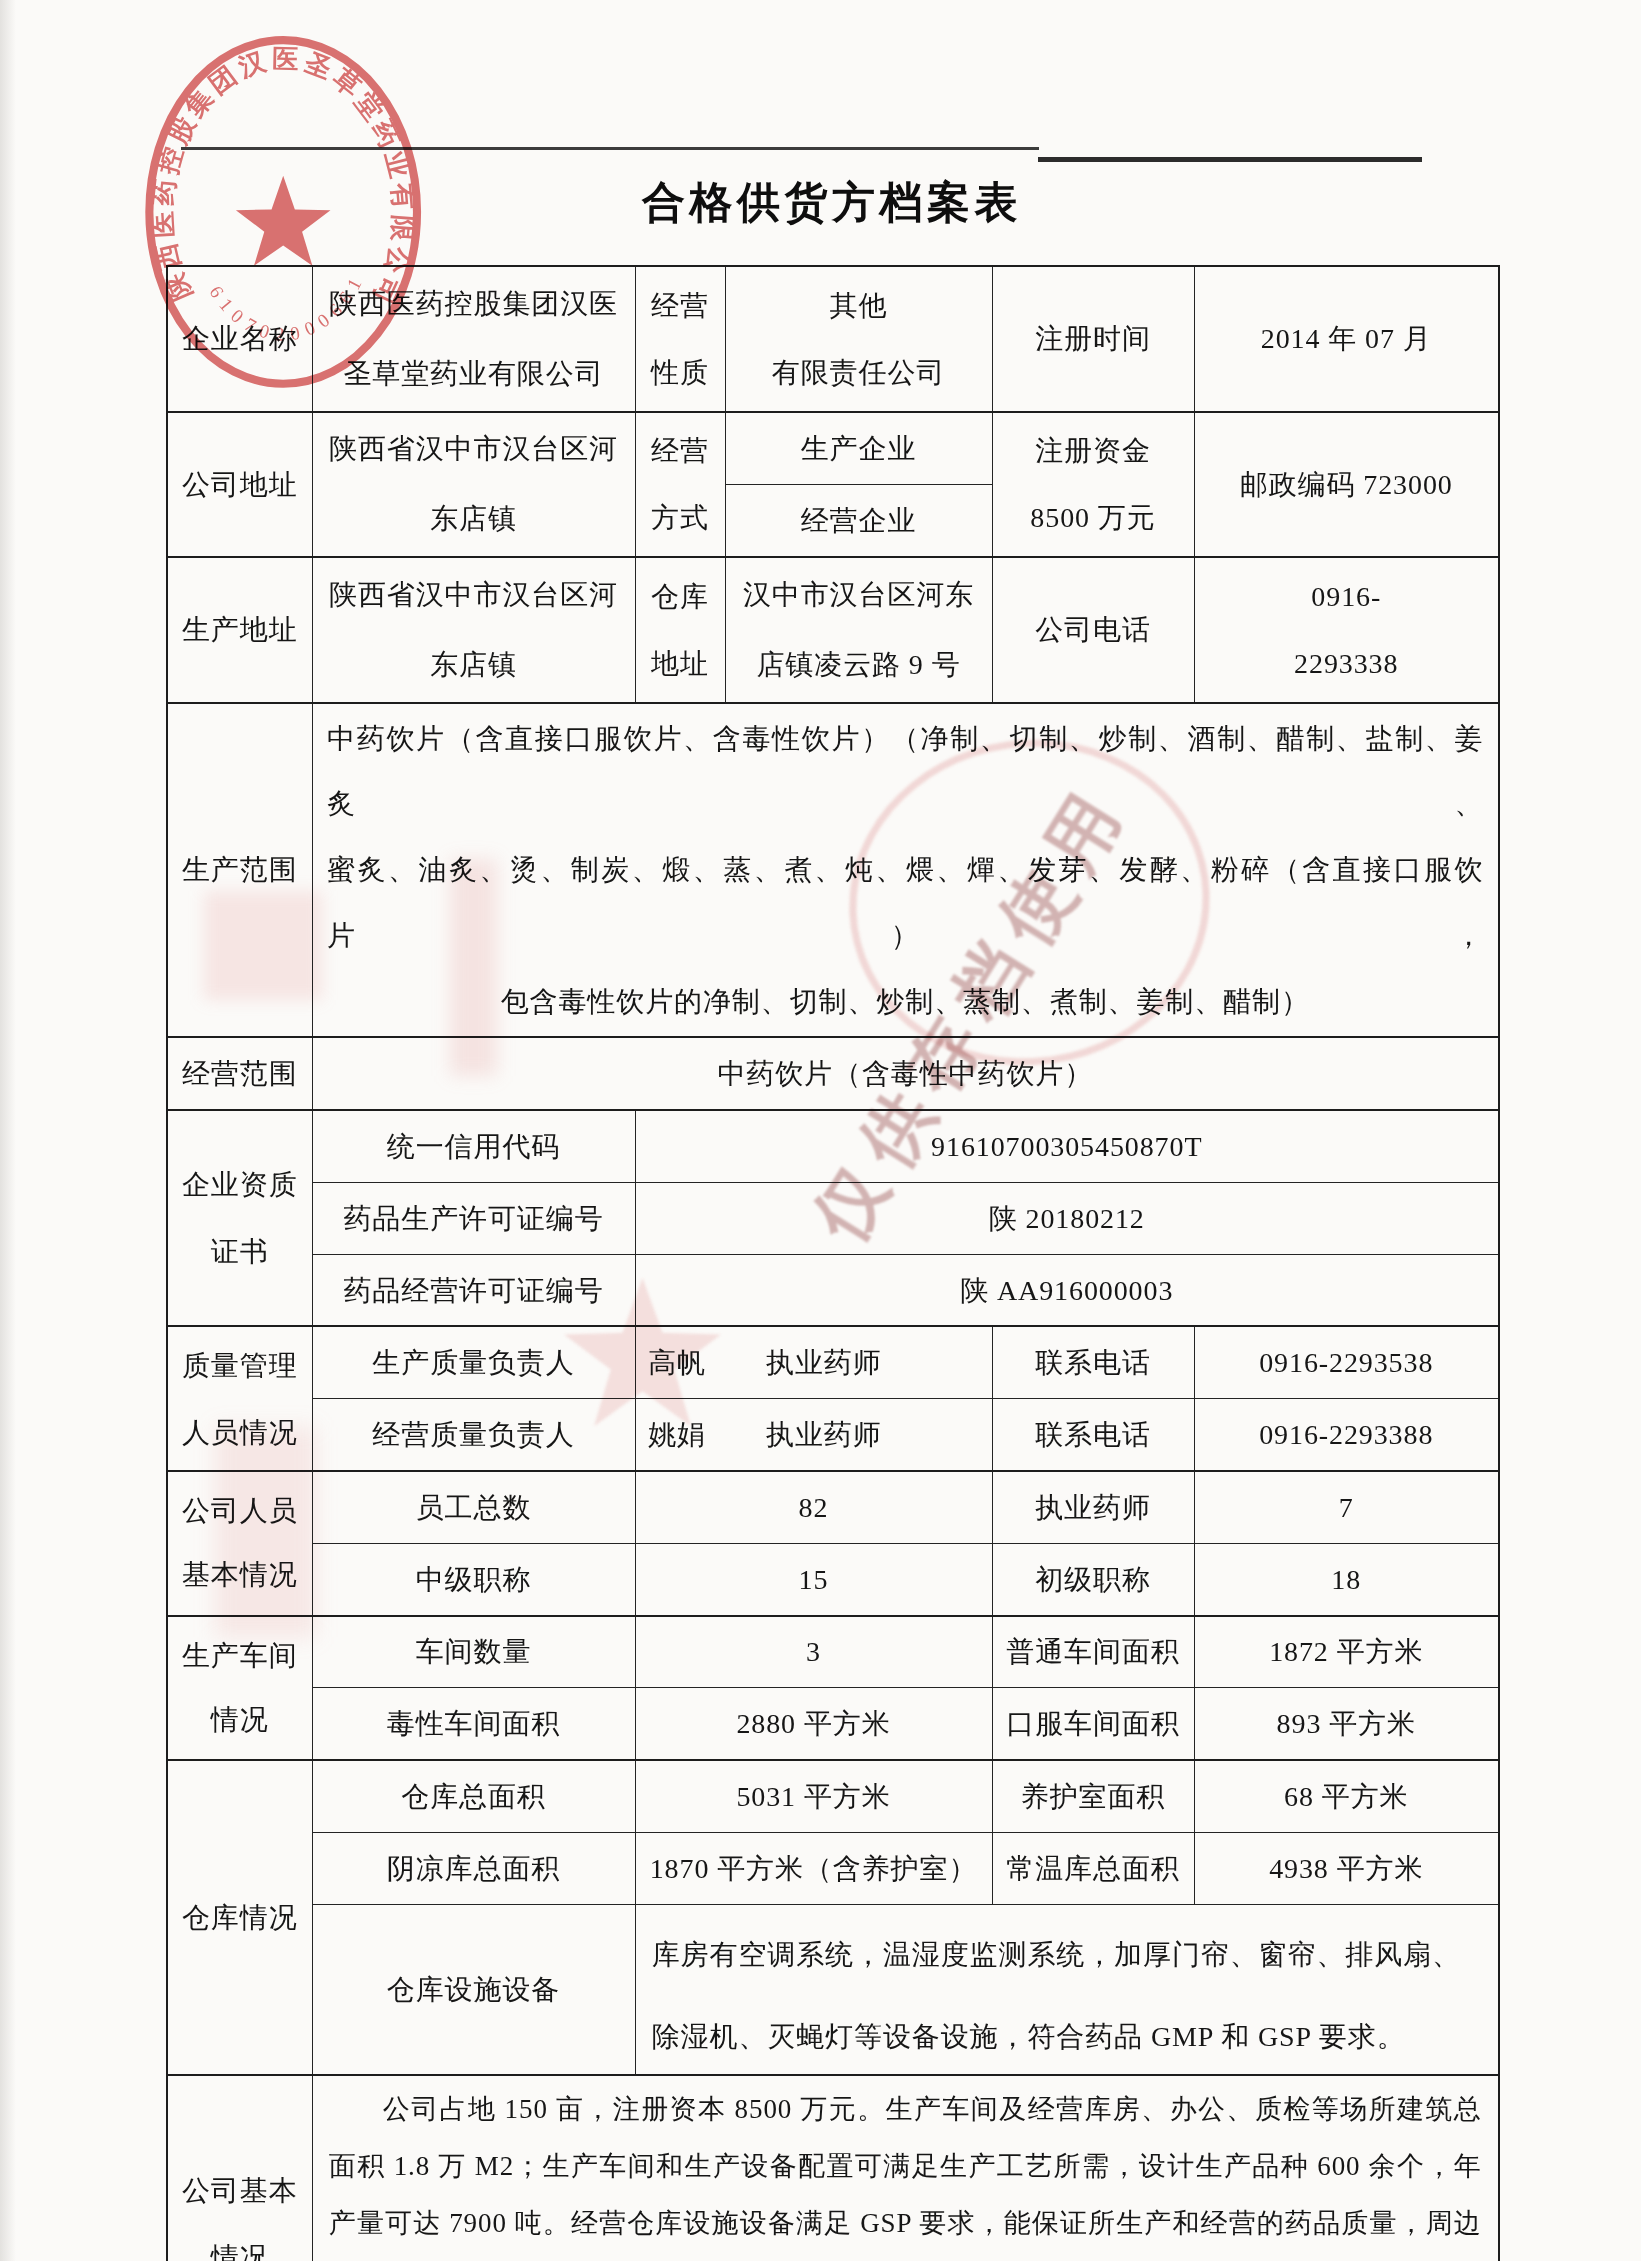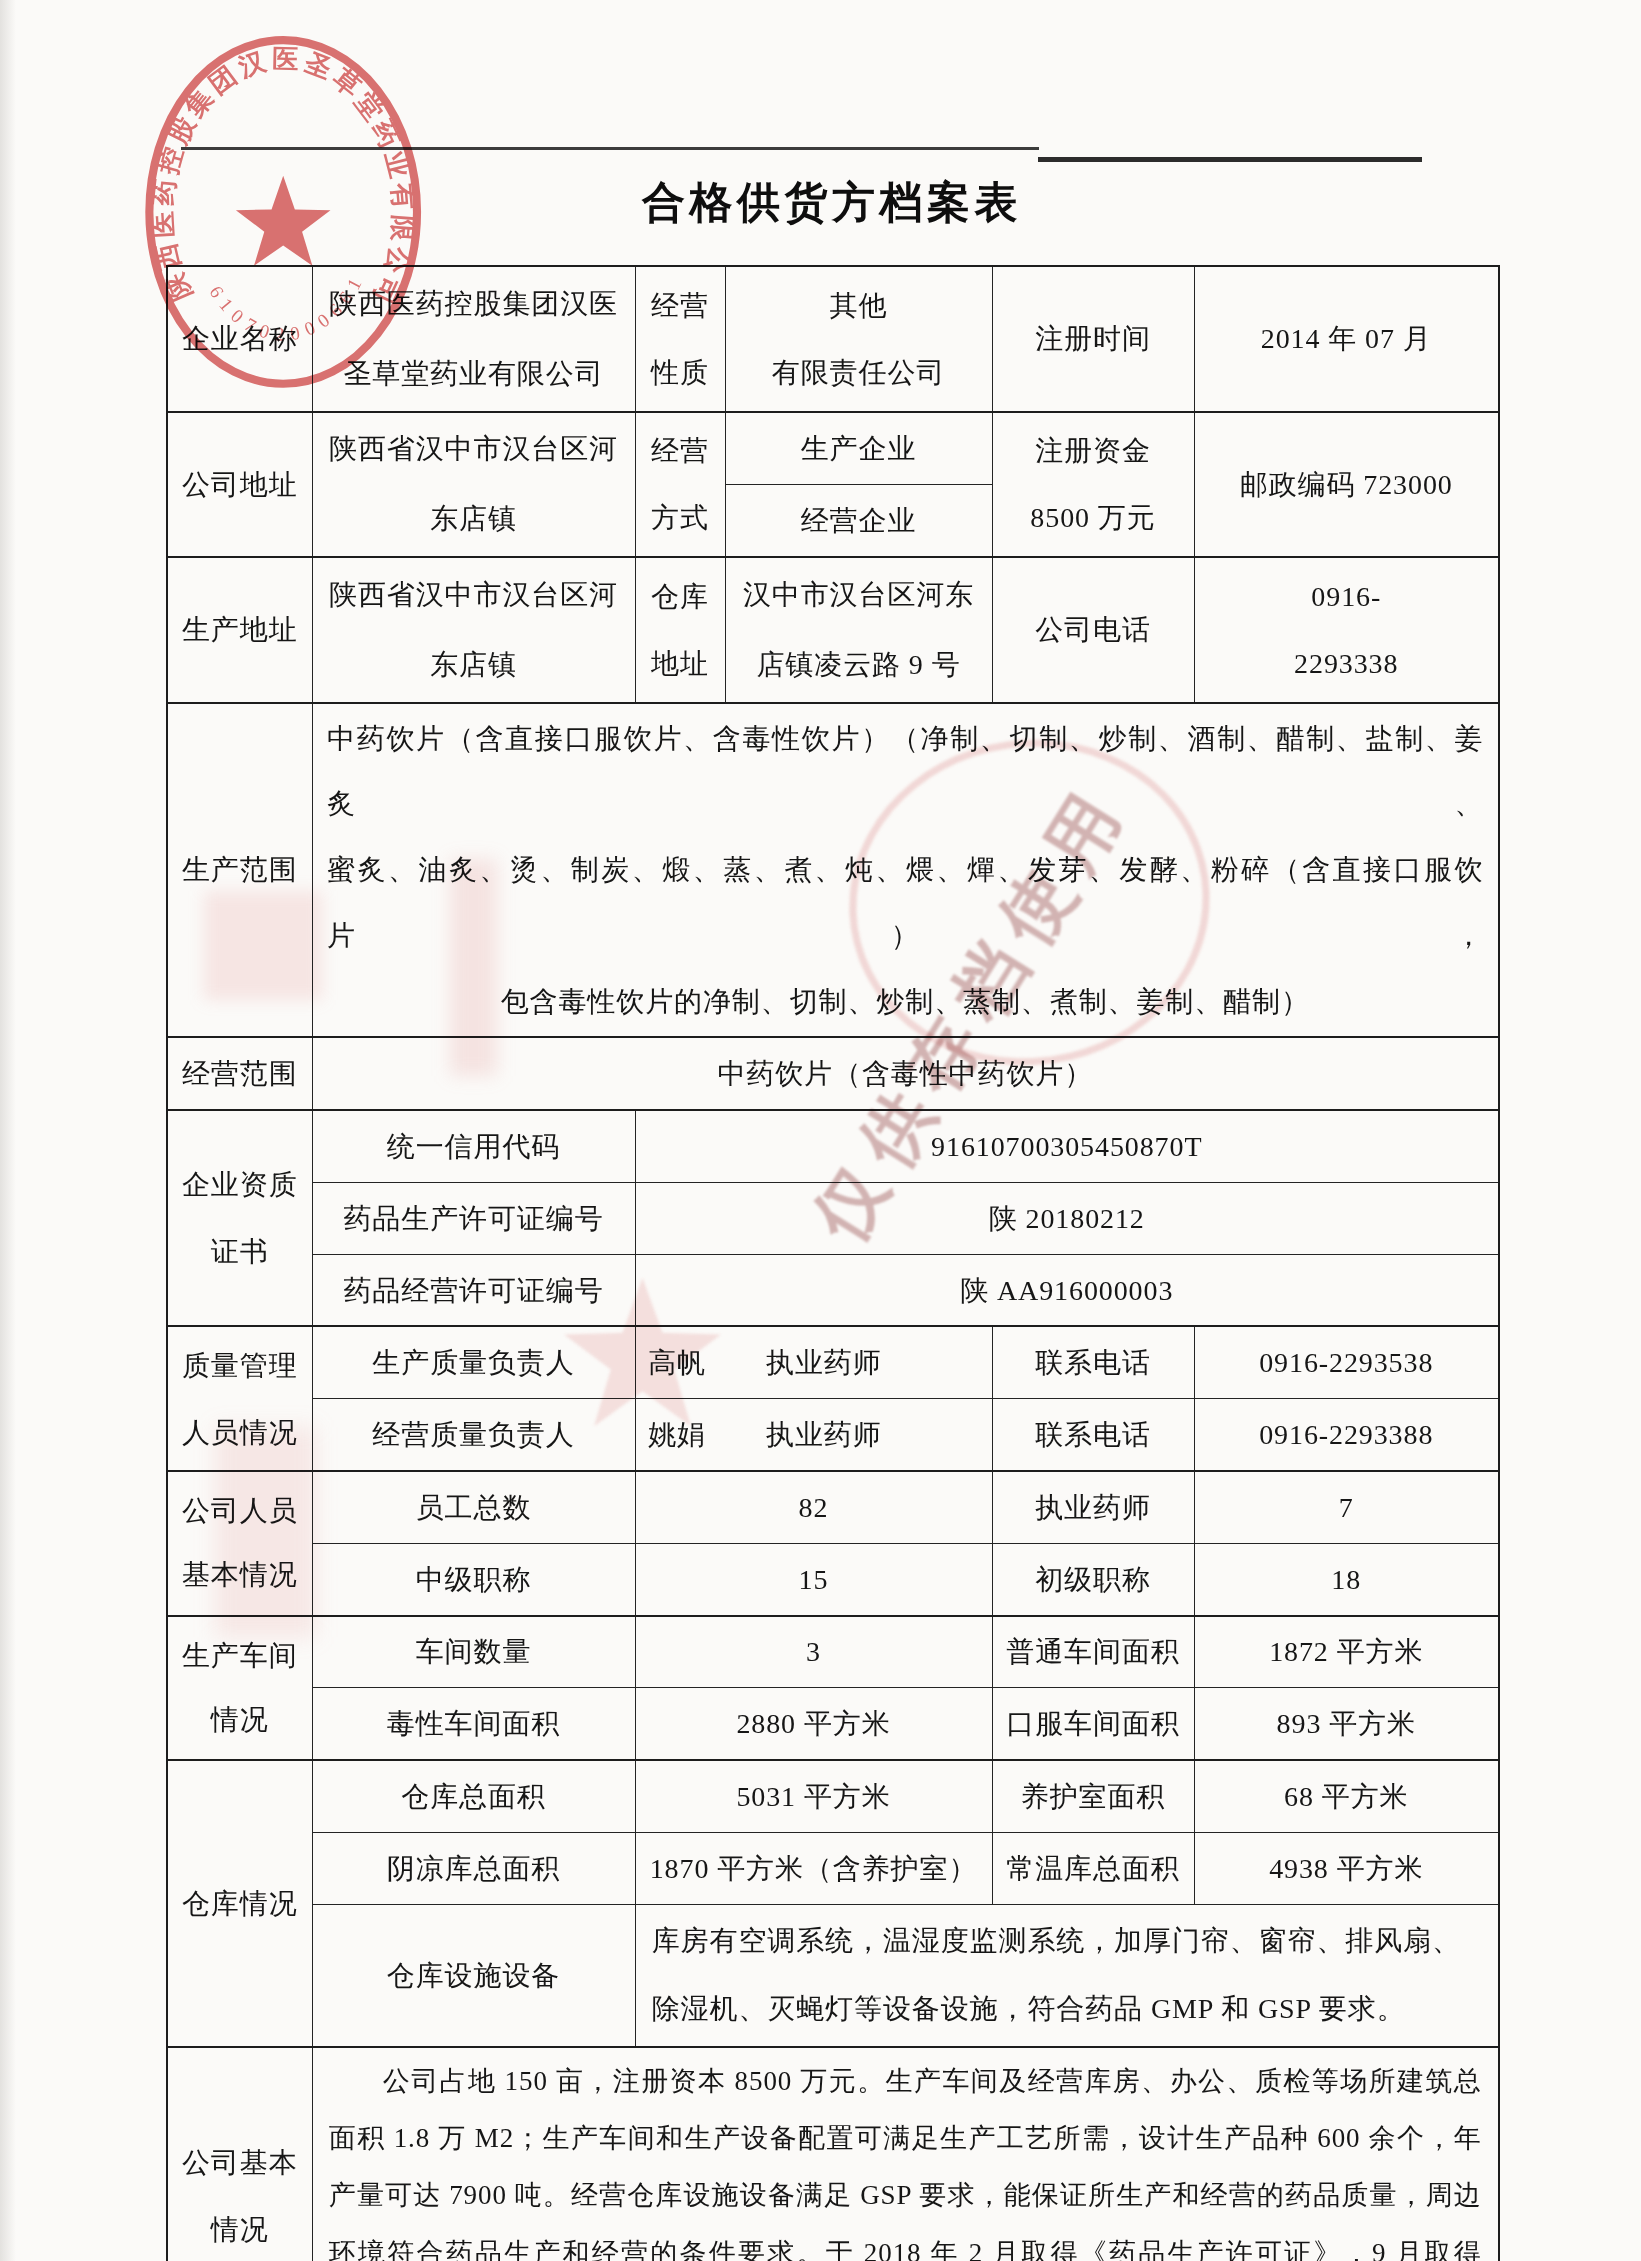--- a/index.html
+++ b/index.html
@@ -43,21 +43,21 @@
     text-align:center;vertical-align:middle;
     padding:1.8px 9px;line-height:2.4;
     overflow:hidden;
   }
   tr.sect > td{border-top:2.7px solid #1d1d1d;}
   .lh-m{line-height:2.6;}
   .lh-lg{line-height:3.3;}
   .lh-xl{line-height:4.6;}
   .jline{text-align:justify;text-align-last:justify;line-height:2.35;padding:0 3.6px;}
   .cline{text-align:center;line-height:2.35;}
-  .lline{text-align:left;line-height:2.45;padding-left:9px;}
+  .lline{text-align:left;line-height:2.45;padding-left:9px;margin-top:14px;}
   .person-cell{display:flex;align-items:center;justify-content:flex-start;gap:60px;padding-left:12.7px;height:100%;}
   .para{
     text-align:justify;text-align-last:left;text-indent:2em;
     line-height:2.12;font-size:27px;padding:5.4px 16.3px;
   }
 
   
   .seal{
     position:absolute;left:134px;top:31px;width:302px;height:371px;
     mix-blend-mode:multiply;opacity:.88;filter:blur(0.4px);

